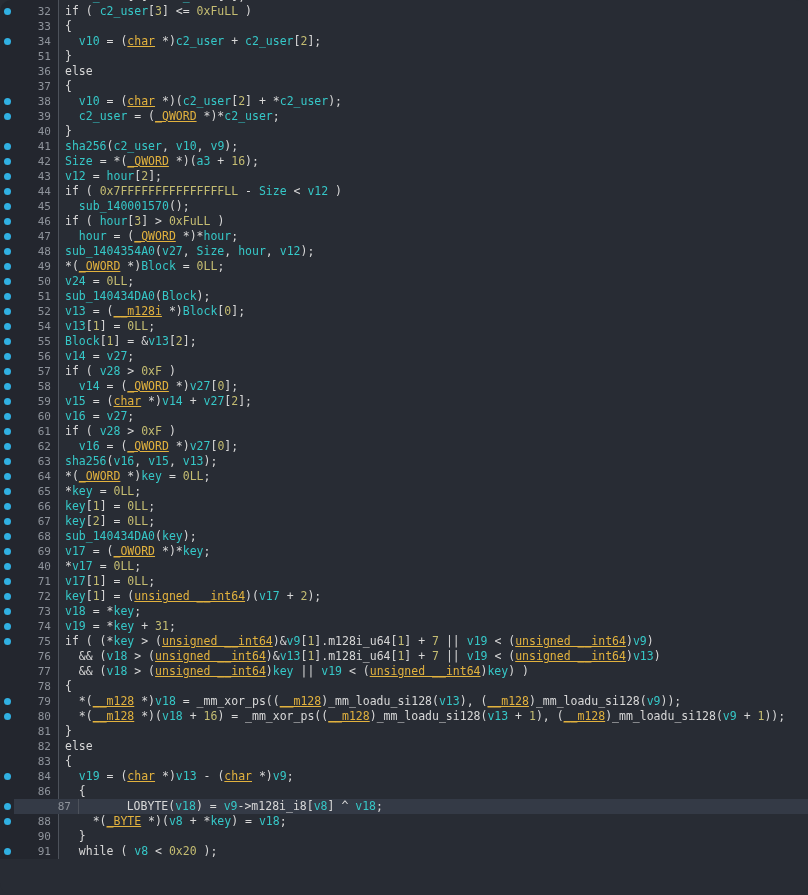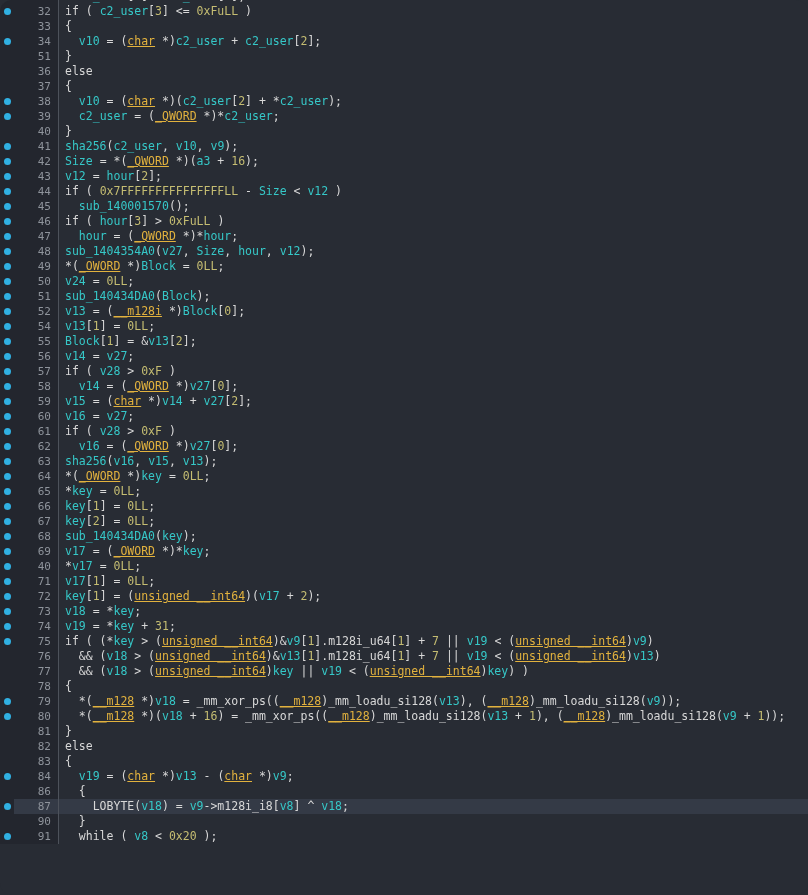--- a/index.html
+++ b/index.html
@@ -11,21 +11,21 @@
   }
   #editor{margin-top:-11px;}
   .row{display:flex;height:15px;white-space:pre;}
   .bp{flex:0 0 14px;background:var(--gutter-bg);position:relative;}
   .dot{position:absolute;left:4px;top:4px;width:7px;height:7px;border-radius:50%;
        background:var(--bp-color);}
   .num{flex:0 0 37px;background:var(--gutter-bg);color:var(--linenum-color);
        text-align:right;padding-right:7px;font-size:11px;}
   .code{flex:1 1 auto;padding-left:6px;border-left:1px solid var(--divider);
         color:var(--plain);}
-  .row.hl .num,.row.hl .code{background:var(--hl-bg);}
+  .row.hl .num,.row.hl .code{background:var(--hl-bg);padding-left:20px;}
   .tk-p{color:var(--plain);}
   .tk-v{color:var(--ident);}
   .tk-t{color:var(--type);text-decoration:underline;}
   .tk-n{color:var(--number);}
 </style>
 </head>
 <body>
 
 <div id="screen">
   <div id="editor">
@@ -77,16 +77,17 @@
       <div class="row"><div class="bp"></div><div class="num">77</div><div class="code"><span class="tk-p">  &amp;&amp; (</span><span class="tk-v">v18</span><span class="tk-p"> &gt; (</span><span class="tk-t">unsigned __int64</span><span class="tk-p">)</span><span class="tk-v">key</span><span class="tk-p"> || </span><span class="tk-v">v19</span><span class="tk-p"> &lt; (</span><span class="tk-t">unsigned __int64</span><span class="tk-p">)</span><span class="tk-v">key</span><span class="tk-p">) )</span></div></div>
       <div class="row"><div class="bp"></div><div class="num">78</div><div class="code"><span class="tk-p">{</span></div></div>
       <div class="row"><div class="bp"><span class="dot"></span></div><div class="num">79</div><div class="code"><span class="tk-p">  *(</span><span class="tk-t">__m128</span><span class="tk-p"> *)</span><span class="tk-v">v18</span><span class="tk-p"> = _mm_xor_ps((</span><span class="tk-t">__m128</span><span class="tk-p">)_mm_loadu_si128(</span><span class="tk-v">v13</span><span class="tk-p">), (</span><span class="tk-t">__m128</span><span class="tk-p">)_mm_loadu_si128(</span><span class="tk-v">v9</span><span class="tk-p">));</span></div></div>
       <div class="row"><div class="bp"><span class="dot"></span></div><div class="num">80</div><div class="code"><span class="tk-p">  *(</span><span class="tk-t">__m128</span><span class="tk-p"> *)(</span><span class="tk-v">v18</span><span class="tk-p"> + </span><span class="tk-n">16</span><span class="tk-p">) = _mm_xor_ps((</span><span class="tk-t">__m128</span><span class="tk-p">)_mm_loadu_si128(</span><span class="tk-v">v13</span><span class="tk-p"> + </span><span class="tk-n">1</span><span class="tk-p">), (</span><span class="tk-t">__m128</span><span class="tk-p">)_mm_loadu_si128(</span><span class="tk-v">v9</span><span class="tk-p"> + </span><span class="tk-n">1</span><span class="tk-p">));</span></div></div>
       <div class="row"><div class="bp"></div><div class="num">81</div><div class="code"><span class="tk-p">}</span></div></div>
       <div class="row"><div class="bp"></div><div class="num">82</div><div class="code"><span class="tk-p">else</span></div></div>
       <div class="row"><div class="bp"></div><div class="num">83</div><div class="code"><span class="tk-p">{</span></div></div>
       <div class="row"><div class="bp"><span class="dot"></span></div><div class="num">84</div><div class="code"><span class="tk-p">  </span><span class="tk-v">v19</span><span class="tk-p"> = (</span><span class="tk-t">char</span><span class="tk-p"> *)</span><span class="tk-v">v13</span><span class="tk-p"> - (</span><span class="tk-t">char</span><span class="tk-p"> *)</span><span class="tk-v">v9</span><span class="tk-p">;</span></div></div>
       <div class="row"><div class="bp"></div><div class="num">86</div><div class="code"><span class="tk-p">  {</span></div></div>
       <div class="row hl"><div class="bp"><span class="dot"></span></div><div class="num">87</div><div class="code"><span class="tk-p">    LOBYTE(</span><span class="tk-v">v18</span><span class="tk-p">) = </span><span class="tk-v">v9</span><span class="tk-p">-&gt;m128i_i8[</span><span class="tk-v">v8</span><span class="tk-p">] ^ </span><span class="tk-v">v18</span><span class="tk-p">;</span></div></div>
+      <div class="row"><div class="bp"><span class="dot"></span></div><div class="num">88</div><div class="code"><span class="tk-p">    *(</span><span class="tk-t">_BYTE</span><span class="tk-p"> *)(</span><span class="tk-v">v8</span><span class="tk-p"> + *</span><span class="tk-v">key</span><span class="tk-p">) = </span><span class="tk-v">v18</span><span class="tk-p">;</span></div></div>
       <div class="row"><div class="bp"></div><div class="num">90</div><div class="code"><span class="tk-p">  }</span></div></div>
       <div class="row"><div class="bp"><span class="dot"></span></div><div class="num">91</div><div class="code"><span class="tk-p">  while ( </span><span class="tk-v">v8</span><span class="tk-p"> &lt; </span><span class="tk-n">0x20</span><span class="tk-p"> );</span></div></div>
     </div>
 </div>
 
 </body></html>

